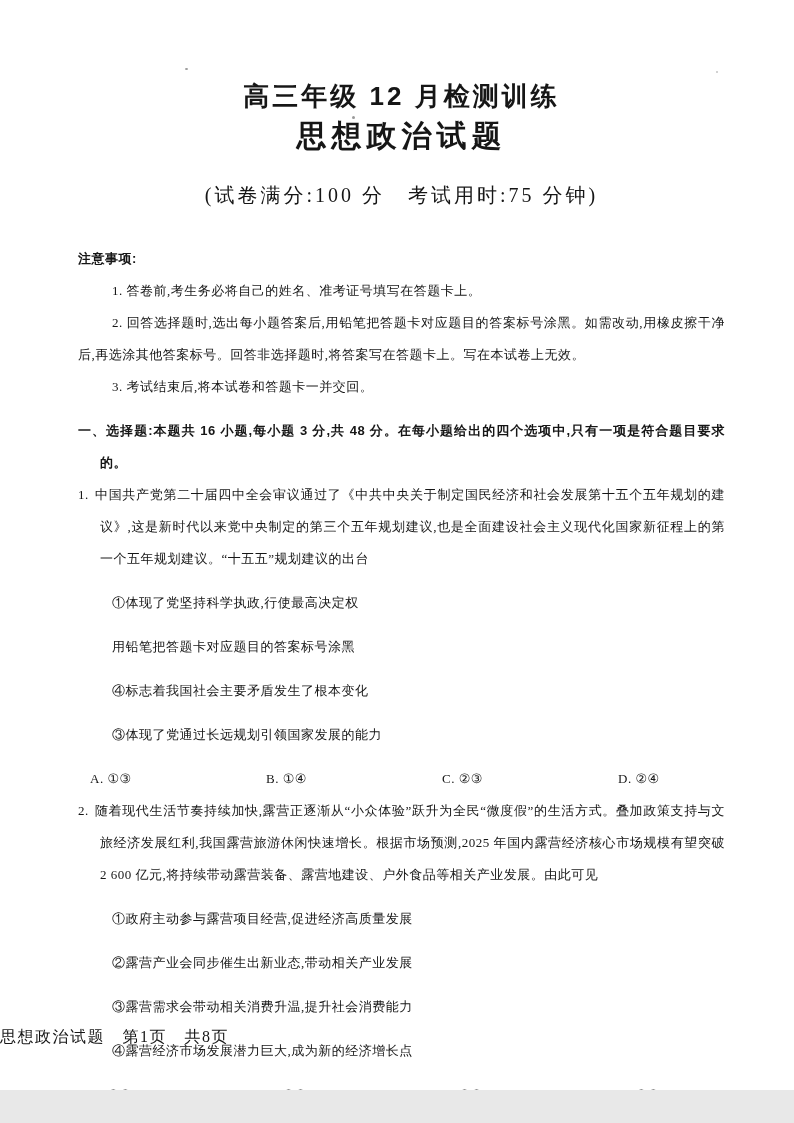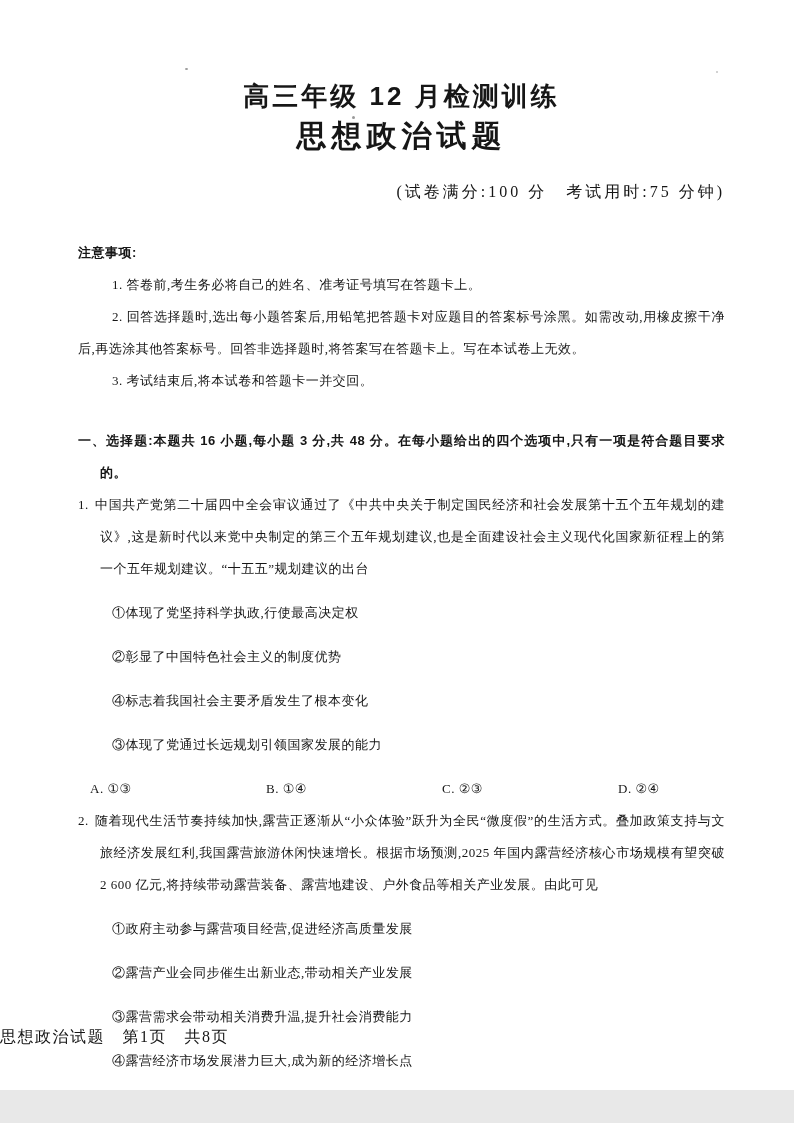--- a/index.html
+++ b/index.html
@@ -37,37 +37,37 @@
     margin: 9px 0 0 0;
     font-size: 30px;
     font-weight: 700;
     text-align: center;
     letter-spacing: 5px;
     line-height: 1.15;
     font-family: Liberation Mono, monospace;
   }
   .meta {
     margin: 27px 0 0 0;
-    font-size: 16px;
-    text-align: right;
+    font-size: 20px;
+    text-align: center;
     letter-spacing: 3px;
   }
 
   .body-text { font-size: 13px; line-height: 32px; letter-spacing: 0.5px; }
 
   .notice { margin-top: 34px; }
   .notice-heading {
     margin: 0;
     font-weight: 700;
     font-family: "Liberation Sans", "DejaVu Sans", sans-serif;
   }
   .notice-item { margin: 0; text-indent: 34px; text-align: justify; }
 
   .section-header {
-    margin: 28px 0 0 0;
+    margin: 12px 0 0 0;
     font-weight: 700;
     padding-left: 22px;
     text-indent: -22px;
     text-align: justify;
     font-family: "Liberation Sans", "DejaVu Sans", sans-serif;
   }
 
   .question { margin: 0; }
   .q-stem { margin: 0; padding-left: 22px; text-indent: -22px; text-align: justify; }
   .q-num { margin-right: 6px; }
@@ -103,21 +103,21 @@
     <p class="notice-item">1. 答卷前,考生务必将自己的姓名、准考证号填写在答题卡上。</p>
     <p class="notice-item">2. 回答选择题时,选出每小题答案后,用铅笔把答题卡对应题目的答案标号涂黑。如需改动,用橡皮擦干净后,再选涂其他答案标号。回答非选择题时,将答案写在答题卡上。写在本试卷上无效。</p>
     <p class="notice-item">3. 考试结束后,将本试卷和答题卡一并交回。</p>
   </div>
 
   <p class="section-header body-text">一、选择题:本题共 16 小题,每小题 3 分,共 48 分。在每小题给出的四个选项中,只有一项是符合题目要求的。</p>
 
   <div class="question body-text">
     <p class="q-stem"><span class="q-num">1.</span><span>中国共产党第二十届四中全会审议通过了《中共中央关于制定国民经济和社会发展第十五个五年规划的建议》,这是新时代以来党中央制定的第三个五年规划建议,也是全面建设社会主义现代化国家新征程上的第一个五年规划建议。“十五五”规划建议的出台</span></p>
     <p class="q-statement">①体现了党坚持科学执政,行使最高决定权</p>
-    <p class="q-statement">②彰显了中国特色社会主义的制度优势</p>
+    <p class="q-statement">用铅笔把答题卡对应题目的答案标号涂黑</p>
     <p class="q-statement">④标志着我国社会主要矛盾发生了根本变化</p>
     <p class="q-statement">③体现了党通过长远规划引领国家发展的能力</p>
     <div class="choices">
       <span class="choice">A. ①③</span>
       <span class="choice">B. ①④</span>
       <span class="choice">C. ②③</span>
       <span class="choice">D. ②④</span>
     </div>
   </div>
 

